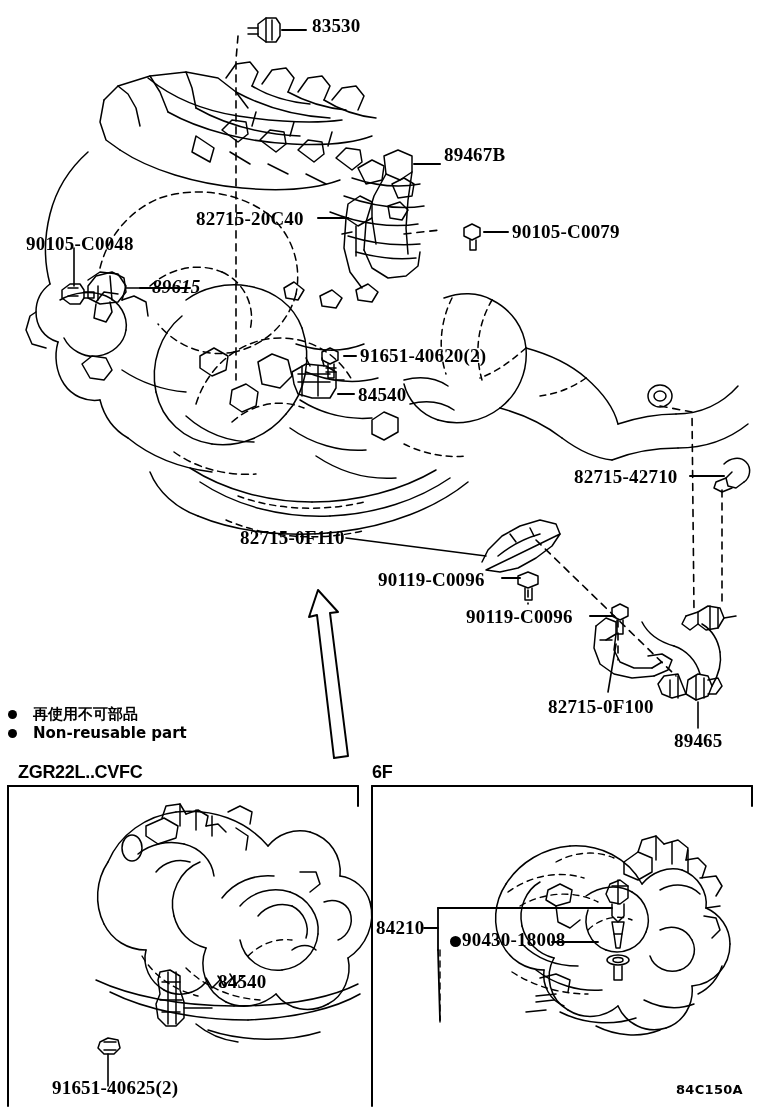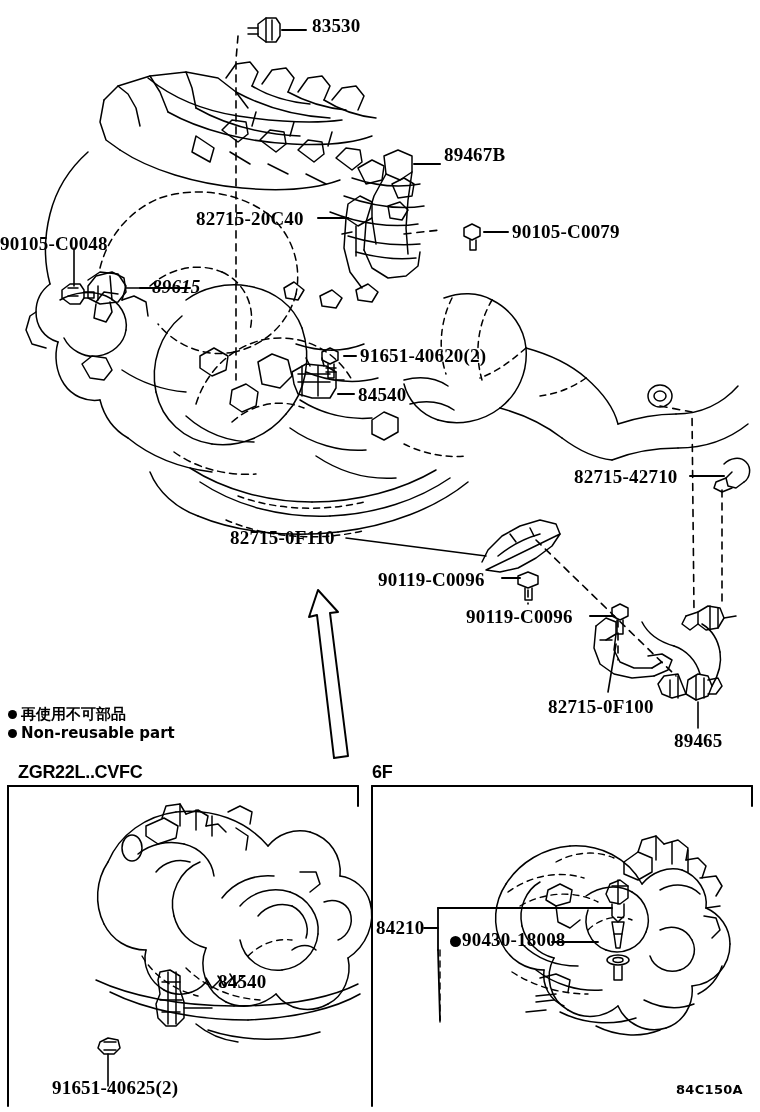--- a/index.html
+++ b/index.html
@@ -40,21 +40,21 @@
   }
   .noteblock {
     position: absolute;
     left: 8px;
     top: 706px;
     width: 260px;
   }
   .noteline {
     display: flex;
     align-items: center;
-    gap: 4px;
+    gap: 16px;
     line-height: 1.15;
     margin-bottom: 2px;
   }
   .notedot {
     width: 9px; height: 9px;
     border-radius: 50%;
     background: #000;
     flex: 0 0 auto;
     display: inline-block;
   }
@@ -539,26 +539,26 @@
       <g stroke-dasharray="6 5" stroke-width="1.4">
         <path d="M440 950 L440 1022"></path>
       </g>
     </g>
   </svg>
 
   <div class="partlabel" style="left:312px; top:16px;">83530</div>
   <div class="partlabel" style="left:444px; top:145px;">89467B</div>
   <div class="partlabel" style="left:196px; top:209px;">82715-20C40</div>
   <div class="partlabel" style="left:512px; top:222px;">90105-C0079</div>
-  <div class="partlabel" style="left:0;  top:234px;">90105-C0048</div>
+  <div class="partlabel" style="left:26px;  top:234px;">90105-C0048</div>
   <div class="partlabel" style="left:152px; top:277px;font-style:italic;">89615</div>
   <div class="partlabel" style="left:360px; top:346px;">91651-40620(2)</div>
   <div class="partlabel" style="left:358px; top:385px;">84540</div>
   <div class="partlabel" style="left:574px; top:467px;">82715-42710</div>
-  <div class="partlabel" style="left:230px; top:528px;">82715-0F110</div>
+  <div class="partlabel" style="left:240px; top:528px;">82715-0F110</div>
   <div class="partlabel" style="left:378px; top:570px;">90119-C0096</div>
   <div class="partlabel" style="left:466px; top:607px;">90119-C0096</div>
   <div class="partlabel" style="left:548px; top:697px;">82715-0F100</div>
   <div class="partlabel" style="left:674px; top:731px;">89465</div>
 
   <div class="noteblock">
     <div class="noteline">
       <span class="notedot"></span>
       <span class="note-jp">再使用不可部品</span>
     </div>

